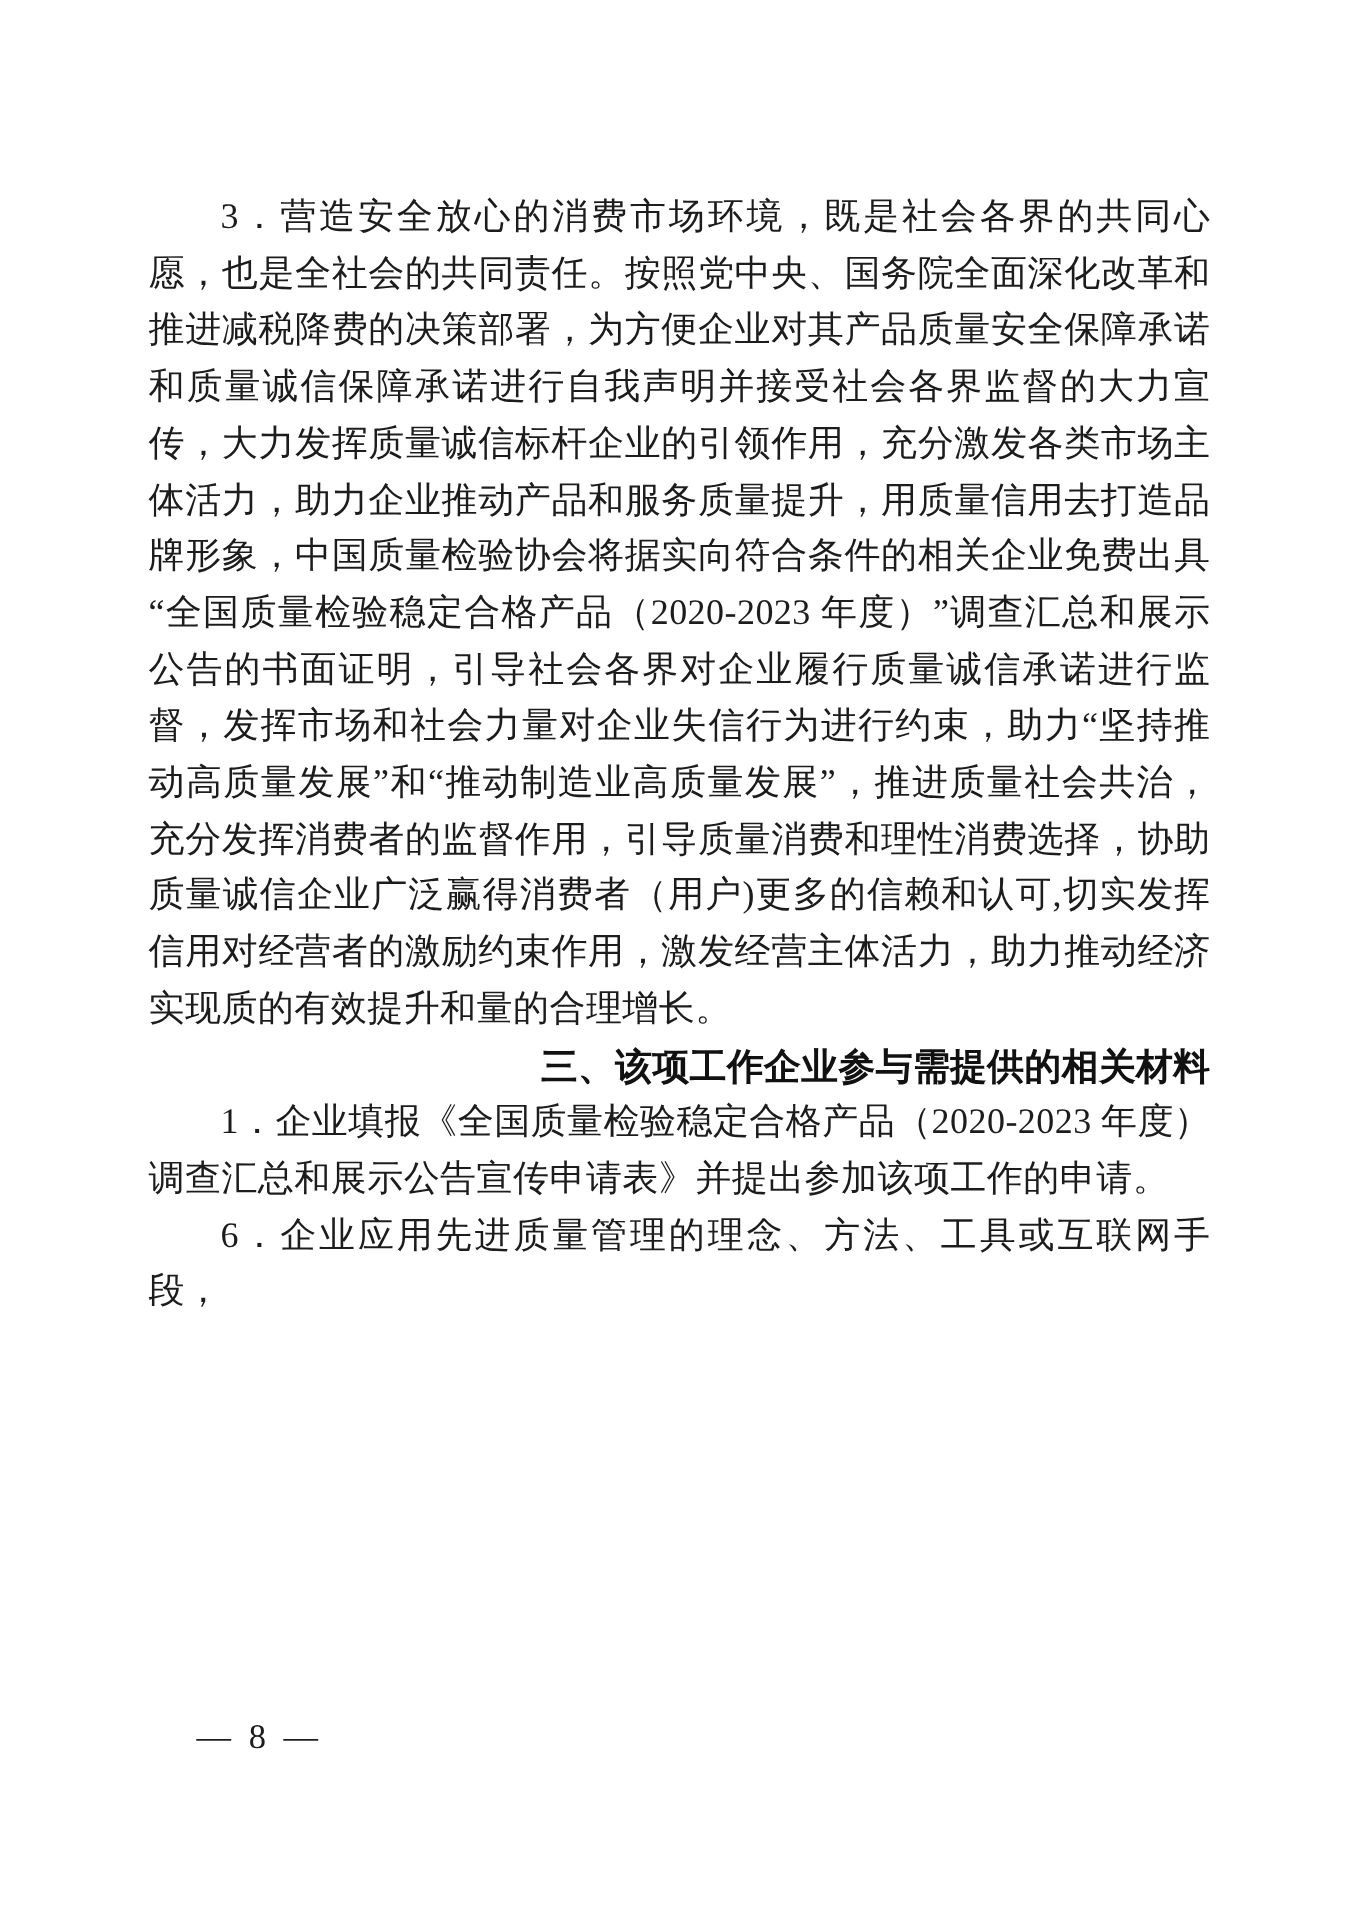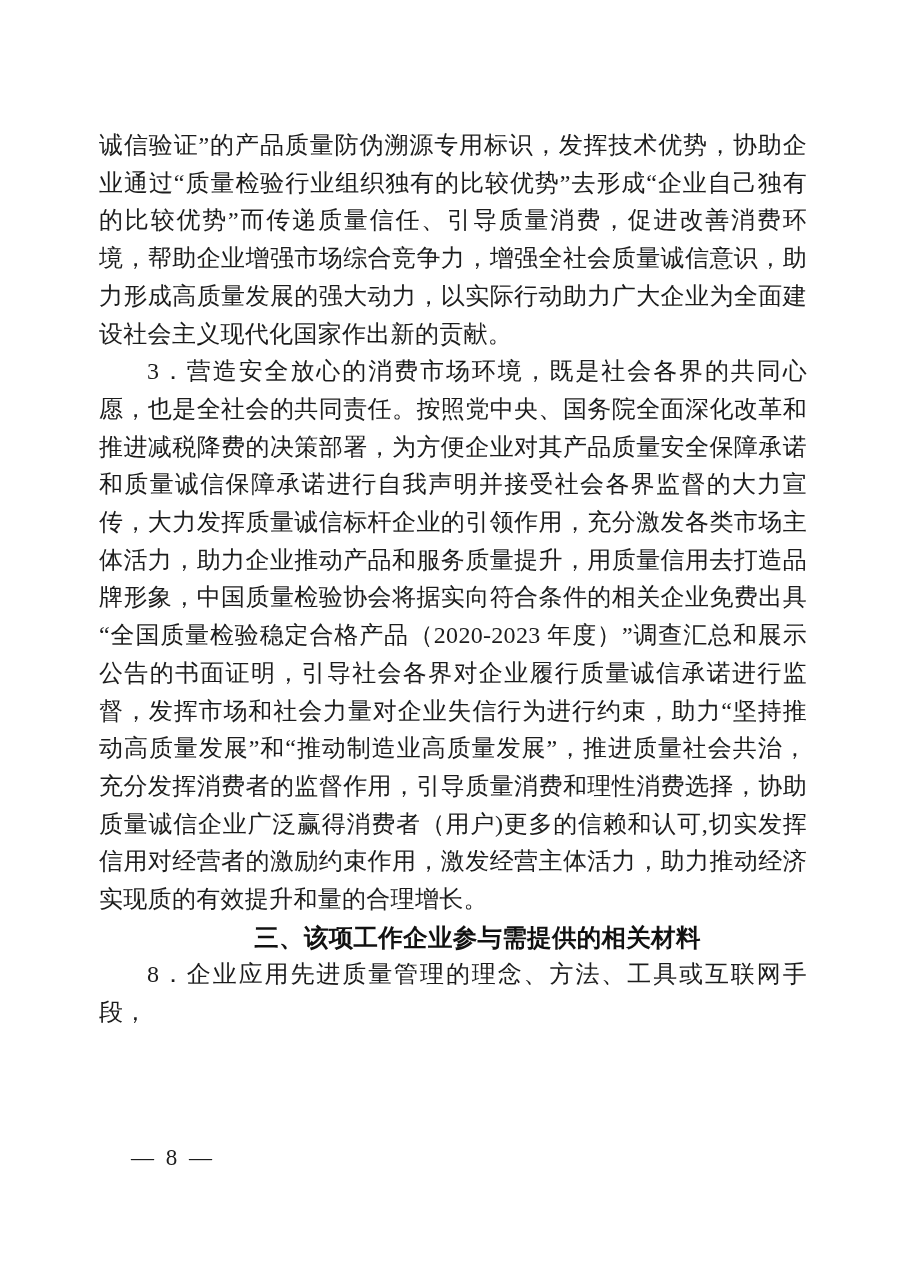--- a/index.html
+++ b/index.html
@@ -36,38 +36,38 @@
     text-indent: 0;
   }
   .heading {
     margin: 0;
     padding: 0;
     font-size: 24.5px;
     line-height: 37.7px;
     font-weight: 700;
     font-family: Liberation Sans, sans-serif;
     text-indent: 2em;
-    text-align: center;
+    text-align: right;
     color: #111111;
   }
   .page-footer {
     position: absolute;
     left: 131px;
     top: 1143px;
     font-size: 23px;
     line-height: 30px;
     letter-spacing: 3px;
     color: #1c1c1c;
     font-family: "Liberation Serif", serif;
   }
 </style>
 </head>
 <body>
 
 <div class="page">
   <main class="content">
-    <p class="para no-indent">诚信验证”的产品质量防伪溯源专用标识，发挥技术优势，协助企业通过“质量检验行业组织独有的比较优势”去形成“企业自己独有的比较优势”而传递质量信任、引导质量消费，促进改善消费环境，帮助企业增强市场综合竞争力，增强全社会质量诚信意识，助力形成高质量发展的强大动力，以实际行动助力广大企业为全面建设社会主义现代化国家作出新的贡献。</p>
     <p class="para">3．营造安全放心的消费市场环境，既是社会各界的共同心愿，也是全社会的共同责任。按照党中央、国务院全面深化改革和推进减税降费的决策部署，为方便企业对其产品质量安全保障承诺和质量诚信保障承诺进行自我声明并接受社会各界监督的大力宣传，大力发挥质量诚信标杆企业的引领作用，充分激发各类市场主体活力，助力企业推动产品和服务质量提升，用质量信用去打造品牌形象，中国质量检验协会将据实向符合条件的相关企业免费出具“全国质量检验稳定合格产品（2020-2023 年度）”调查汇总和展示公告的书面证明，引导社会各界对企业履行质量诚信承诺进行监督，发挥市场和社会力量对企业失信行为进行约束，助力“坚持推动高质量发展”和“推动制造业高质量发展”，推进质量社会共治，充分发挥消费者的监督作用，引导质量消费和理性消费选择，协助质量诚信企业广泛赢得消费者（用户)更多的信赖和认可,切实发挥信用对经营者的激励约束作用，激发经营主体活力，助力推动经济实现质的有效提升和量的合理增长。</p>
     <h2 class="heading">三、该项工作企业参与需提供的相关材料</h2>
-    <p class="para">8．企业应用先进质量管理的理念、方法、工具或互联网手段，</p>
+    <p class="para">1．企业填报《全国质量检验稳定合格产品（2020-2023 年度）调查汇总和展示公告宣传申请表》并提出参加该项工作的申请。</p>
+    <p class="para">6．企业应用先进质量管理的理念、方法、工具或互联网手段，</p>
   </main>
   <div class="page-footer">— 8 —</div>
 </div>
 
 </body></html>

